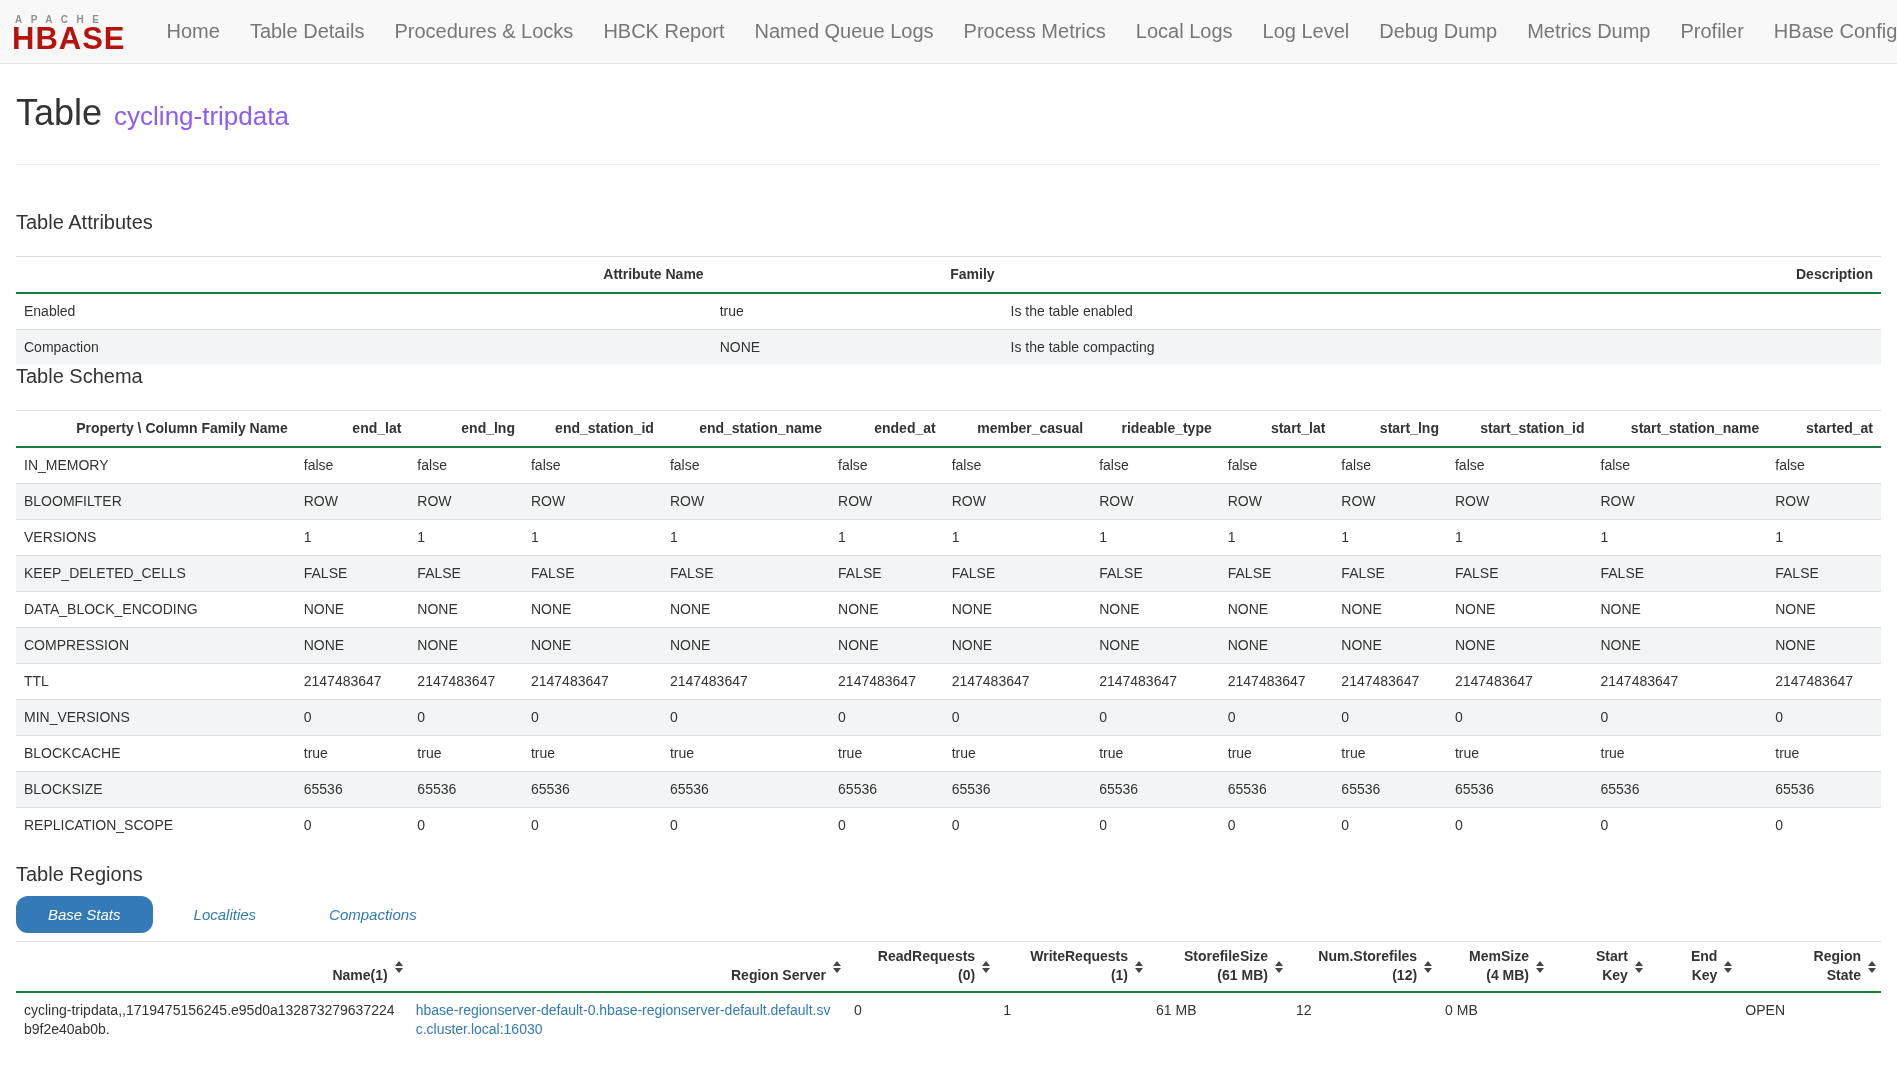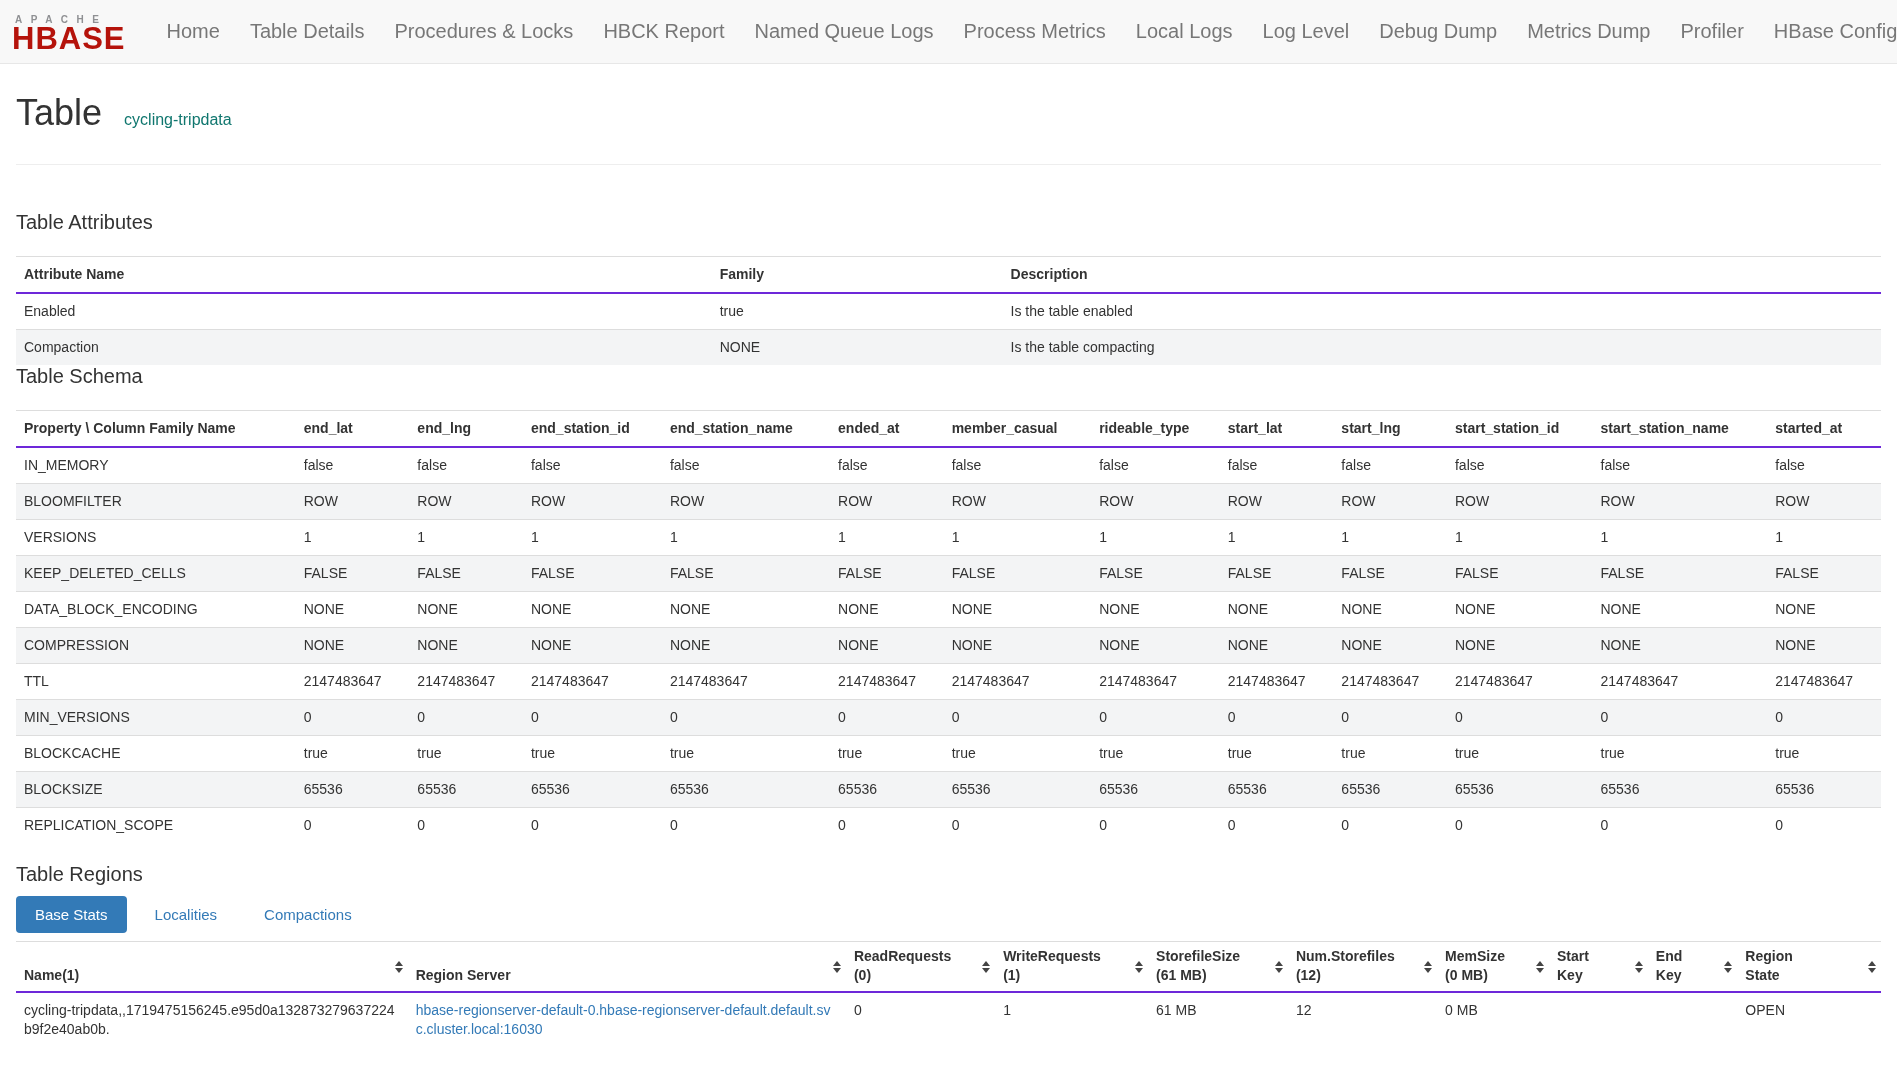--- a/index.html
+++ b/index.html
@@ -16,47 +16,47 @@
   }
   .brand { display:flex; flex-direction:column; justify-content:center; margin-right:26px; cursor:pointer; padding-top:3px; }
   .brand-top { font-size:10px; font-weight:bold; letter-spacing:8.5px; color:#8f9093; line-height:11px; text-indent:3px; white-space:nowrap; }
   .brand-bottom { font-size:31px; font-weight:800; letter-spacing:1px; color:#b5130b; line-height:27px; white-space:nowrap; }
   .nav { list-style:none; display:flex; margin:0; padding:0; }
   .nav a { display:block; padding:16px 15px; color:#777; text-decoration:none; font-size:20px; white-space:nowrap; cursor:pointer; }
   
   .container { padding:0 16px; }
   .page-header { margin-top:28px; padding-bottom:30px; border-bottom:1px solid #eee; }
   h1 { margin:0; font-size:36px; font-weight:500; color:#333; }
-  h1 small { font-size:16px; color:#0f766e; font-weight:400; margin-left:12px; }
+  h1 small { font-size:26px; color:#8b5cf6; font-weight:400; margin-left:2px; }
   h2 { font-size:20px; font-weight:500; color:#333; }
   .h-attributes { margin:46px 0 22px; }
   .h-schema    { margin:0 0 22px; }
   .h-regions   { margin:20px 0 10px; }
   
   table.table { width:100%; border-collapse:collapse; border-top:1px solid #ddd; }
   .table th, .table td { padding:8px; text-align:left; vertical-align:top; line-height:19px; }
-  .table thead th { border-bottom:2px solid #6d28d9; font-weight:700; vertical-align:bottom; background:#fff; }
+  .table thead th { border-bottom:2px solid #15803d; font-weight:700; vertical-align:bottom; background:#fff;text-align:right; }
   .table tbody td { border-top:1px solid #ddd; }
   .table tbody tr:nth-child(even) { background:#f3f4f5; }
   #schema-table th, #schema-table td { white-space:nowrap; }
   #schema-table .prop-col { width:15%; }
   
   #regions-table { table-layout:fixed; }
   #regions-table thead th { position:relative; padding:5px 20px 6px 8px; cursor:pointer; }
   .th-line { display:block; }
   .sort-icon { position:absolute; right:5px; top:50%; transform:translateY(-50%);
     display:flex; flex-direction:column; align-items:center; gap:2px; }
   .tri { width:0; height:0; border-left:4px solid transparent; border-right:4px solid transparent; }
   .tri-up { border-bottom:5px solid #444; }
   .tri-down { border-top:5px solid #444; }
   .break { word-break:break-all; }
   a.region-link { color:#337ab7; text-decoration:none; cursor:pointer; }
   
   .pills { display:flex; gap:9px; margin:0 0 8px 0; padding:0; list-style:none; }
-  .pill { padding:10px 19px; border-radius:4px; color:#337ab7; font-size:15px; display:block; cursor:pointer; text-decoration:none; }
+  .pill { padding:10px 32px; border-radius:12px; color:#337ab7; font-size:15px; display:block; cursor:pointer; text-decoration:none;font-style:italic; }
   .pill.active { background:#337ab7; color:#fff; }
 </style>
 </head>
 <body>
 
 <nav class="navbar">
   <div class="brand">
     <span class="brand-top">APACHE</span>
     <span class="brand-bottom">HBASE</span>
   </div>
@@ -396,21 +396,21 @@
             <th>
               <span class="th-line">Num.Storefiles</span>
               <span class="th-line">(12)</span>
               <span class="sort-icon">
                 <span class="tri tri-up"></span>
                 <span class="tri tri-down"></span>
               </span>
             </th>
             <th>
               <span class="th-line">MemSize</span>
-              <span class="th-line">(0 MB)</span>
+              <span class="th-line">(4 MB)</span>
               <span class="sort-icon">
                 <span class="tri tri-up"></span>
                 <span class="tri tri-down"></span>
               </span>
             </th>
             <th>
               <span class="th-line">Start</span>
               <span class="th-line">Key</span>
               <span class="sort-icon">
                 <span class="tri tri-up"></span>

